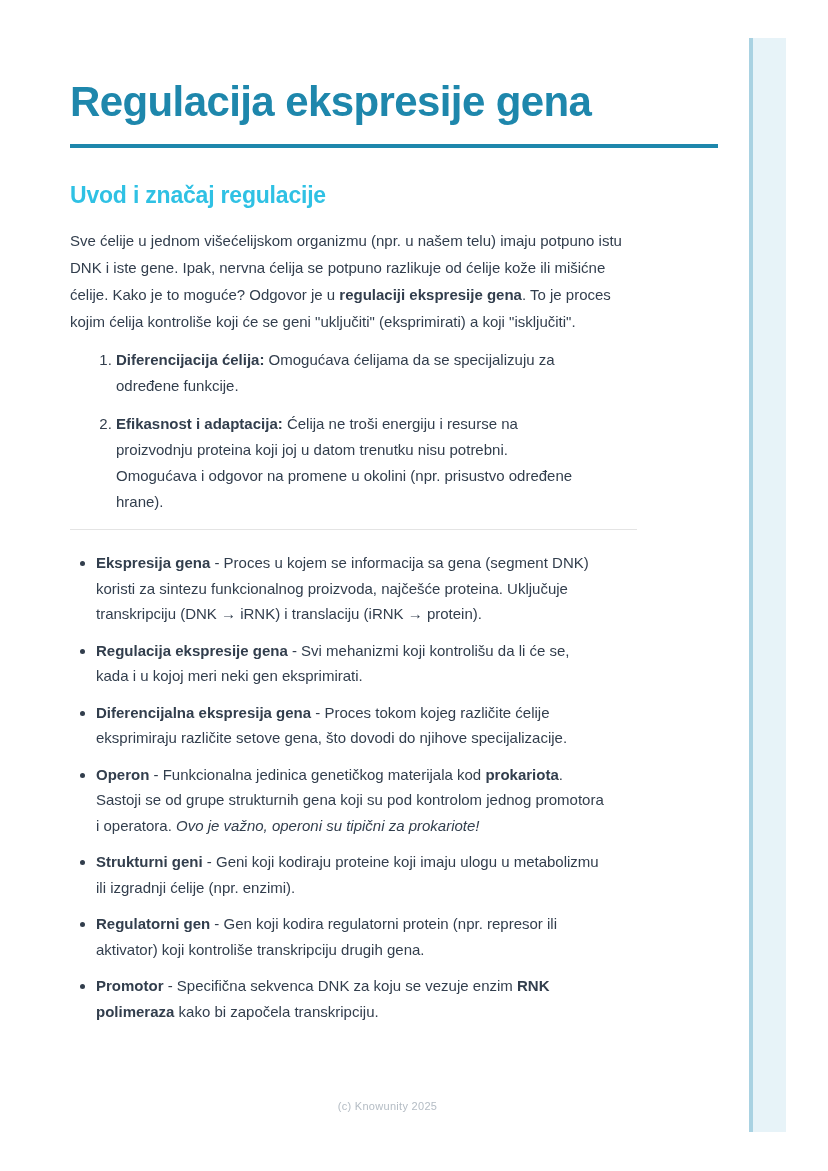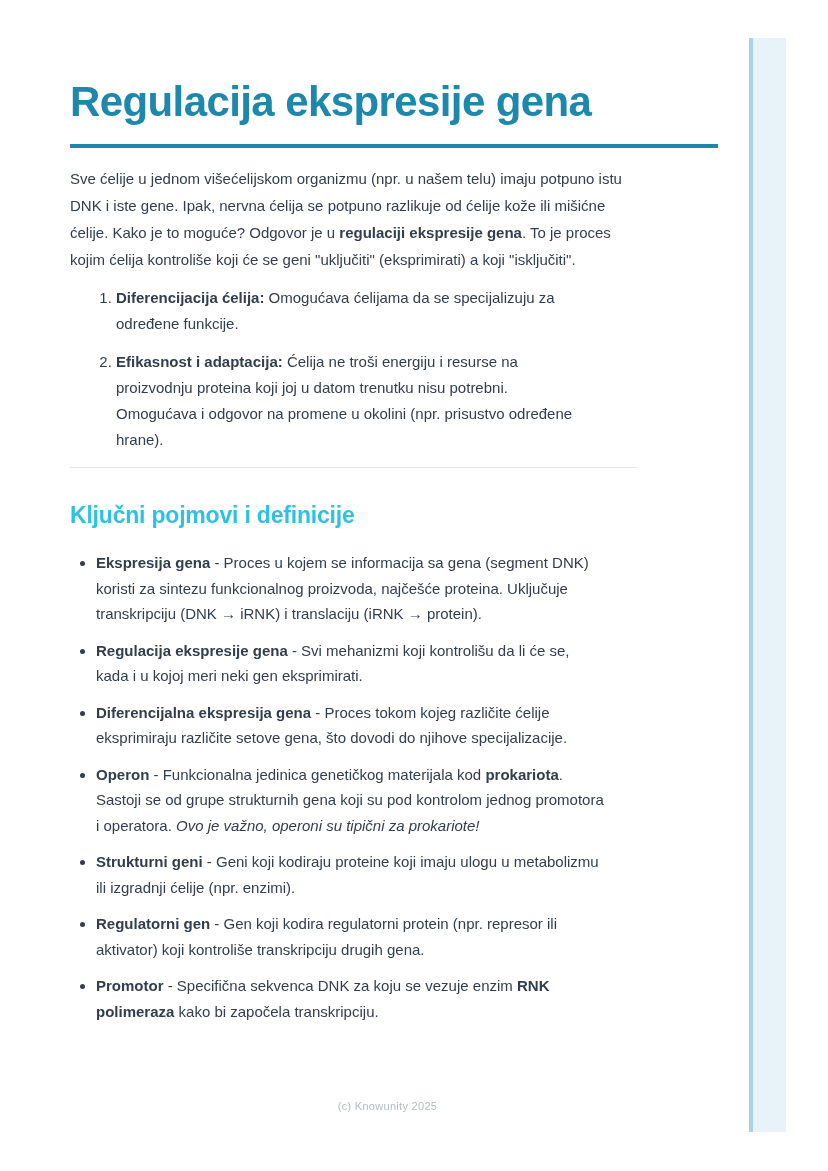--- a/index.html
+++ b/index.html
@@ -54,31 +54,31 @@
 <div class="page">
 
   <div class="accent-bar"></div>
 
   <div class="content">
 
     <h1>Regulacija ekspresije gena</h1>
     <div class="title-rule"></div>
 
     <section>
+      <h2 class="h2">Uvod i značaj regulacije</h2>
       <p class="body-text"><span>Sve ćelije u jednom višećelijskom organizmu (npr. u našem telu) imaju potpuno istu DNK i iste gene. Ipak, nervna ćelija se potpuno razlikuje od ćelije kože ili mišićne ćelije. Kako je to moguće? Odgovor je u </span><strong>regulaciji ekspresije gena</strong><span>. To je proces kojim ćelija kontroliše koji će se geni "uključiti" (eksprimirati) a koji "isključiti".</span></p>
       <ol class="reasons">
           <li><strong>Diferencijacija ćelija:</strong><span> Omogućava ćelijama da se specijalizuju za određene funkcije.</span></li>
           <li><strong>Efikasnost i adaptacija:</strong><span> Ćelija ne troši energiju i resurse na proizvodnju proteina koji joj u datom trenutku nisu potrebni. Omogućava i odgovor na promene u okolini (npr. prisustvo određene hrane).</span></li>
         </ol>
     </section>
 
     <div class="divider"></div>
 
     <section>
-      <h2 class="h2">Ključni pojmovi i definicije</h2>
       <ul class="terms">
           <li><strong>Ekspresija gena</strong><span> - Proces u kojem se informacija sa gena (segment DNK) koristi za sintezu funkcionalnog proizvoda, najčešće proteina. Uključuje transkripciju (DNK → iRNK) i translaciju (iRNK → protein).</span></li>
           <li><strong>Regulacija ekspresije gena</strong><span> - Svi mehanizmi koji kontrolišu da li će se, kada i u kojoj meri neki gen eksprimirati.</span></li>
           <li><strong>Diferencijalna ekspresija gena</strong><span> - Proces tokom kojeg različite ćelije eksprimiraju različite setove gena, što dovodi do njihove specijalizacije.</span></li>
           <li><strong>Operon</strong><span> - Funkcionalna jedinica genetičkog materijala kod </span><strong>prokariota</strong><span>. Sastoji se od grupe strukturnih gena koji su pod kontrolom jednog promotora i operatora. </span><em>Ovo je važno, operoni su tipični za prokariote!</em></li>
           <li><strong>Strukturni geni</strong><span> - Geni koji kodiraju proteine koji imaju ulogu u metabolizmu ili izgradnji ćelije (npr. enzimi).</span></li>
           <li><strong>Regulatorni gen</strong><span> - Gen koji kodira regulatorni protein (npr. represor ili aktivator) koji kontroliše transkripciju drugih gena.</span></li>
           <li><strong>Promotor</strong><span> - Specifična sekvenca DNK za koju se vezuje enzim </span><strong>RNK polimeraza</strong><span> kako bi započela transkripciju.</span></li>
         </ul>
     </section>

